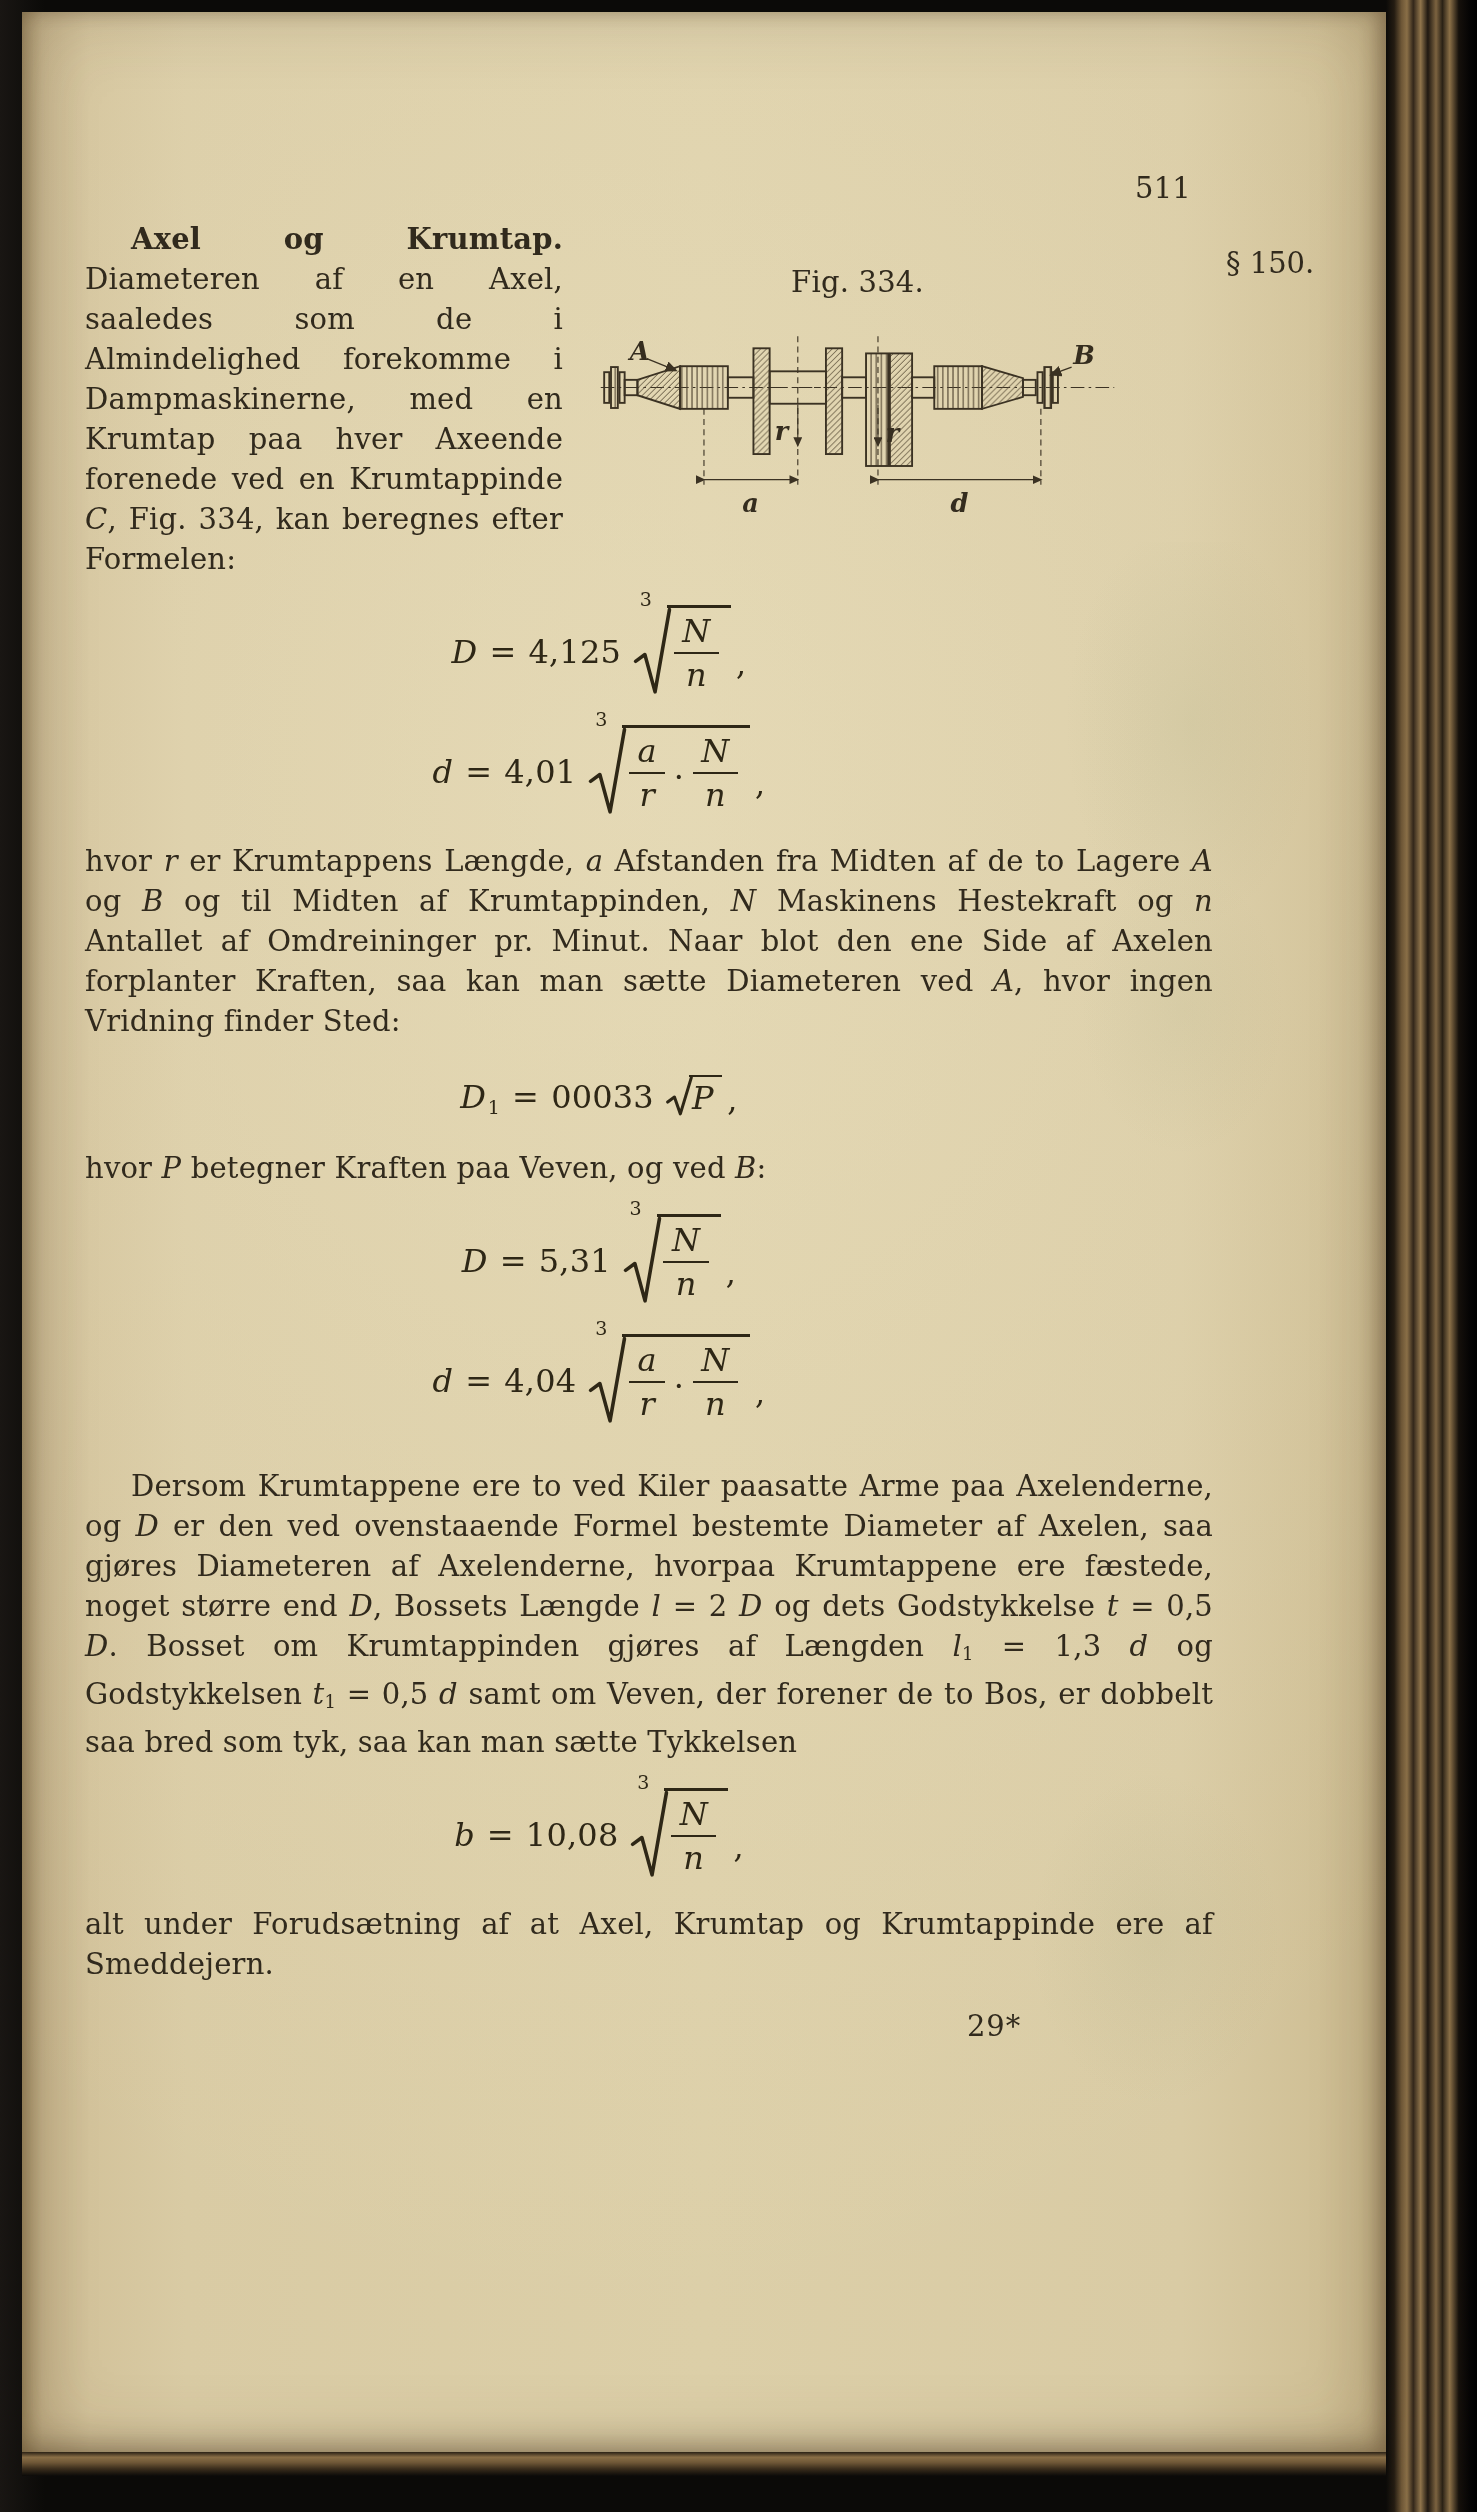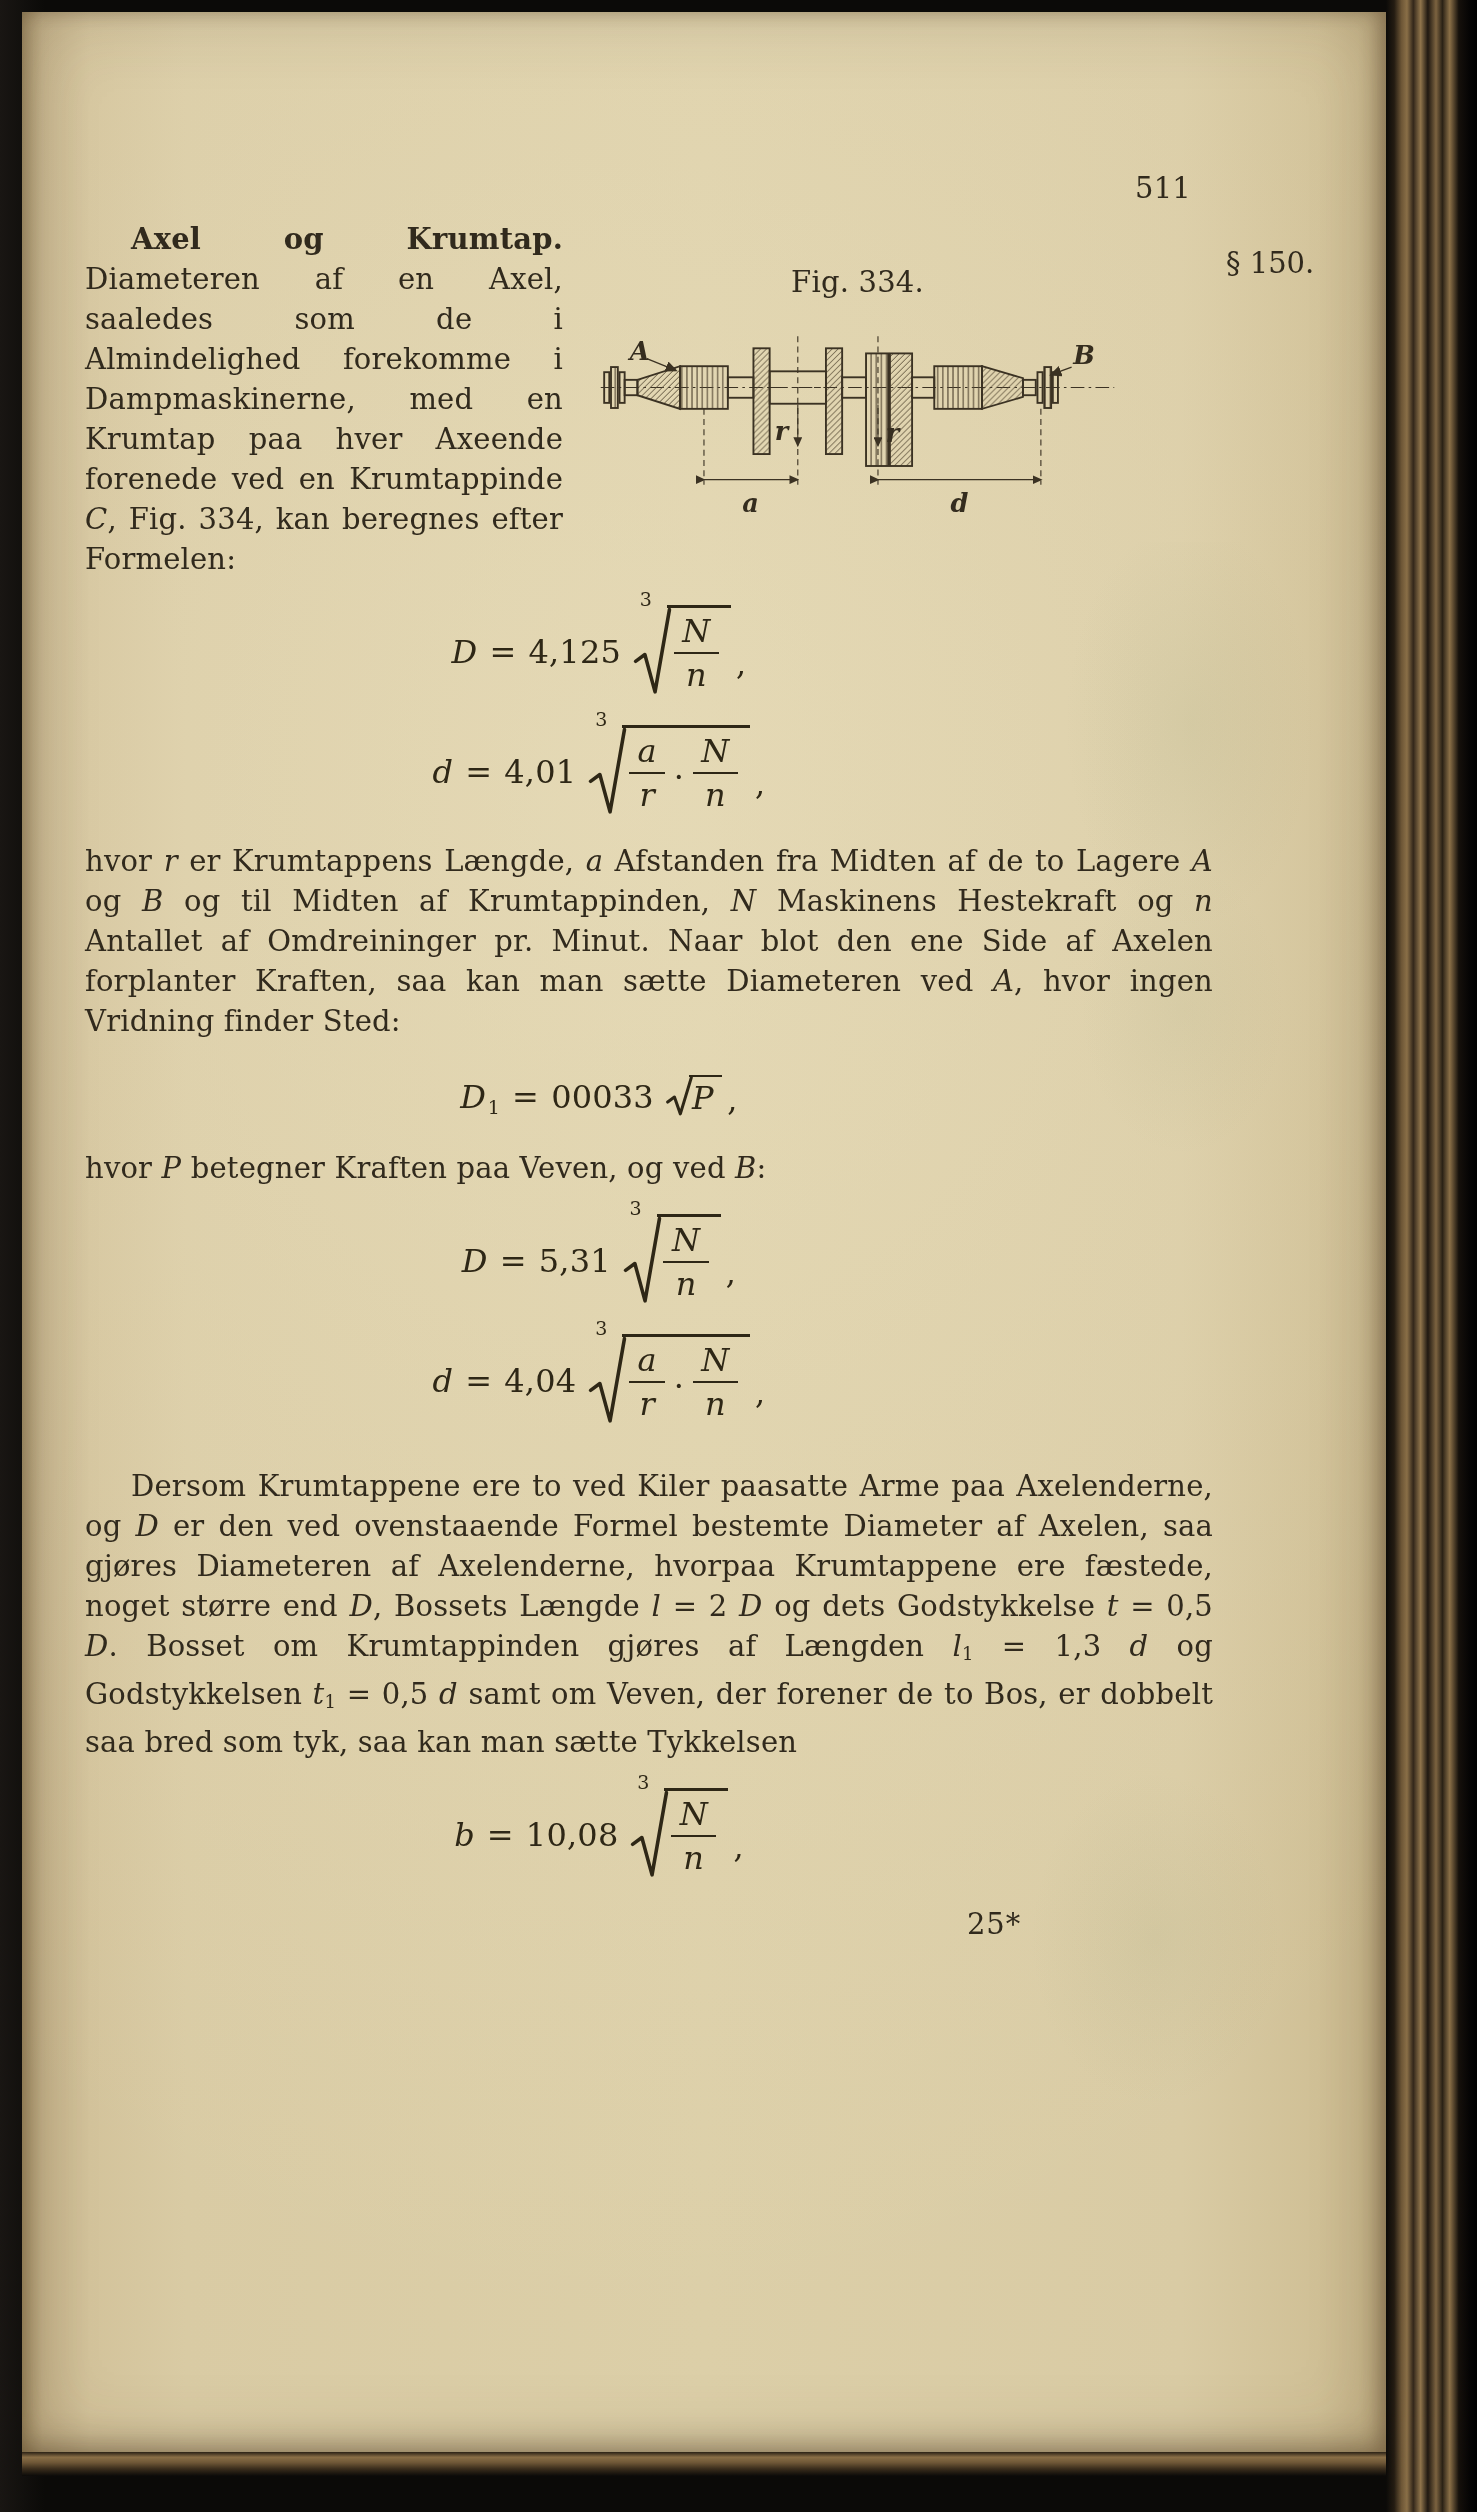--- a/index.html
+++ b/index.html
@@ -286,22 +286,23 @@
           <span class="radicand">
             <span class="frac">
               <span class="fn">N</span>
               <span class="fd">n</span>
             </span>
           </span>
         </span>
         <span class="f-tail">,</span>
       </div>
 
-
-      <div class="sig">25*</div>
+      <p class="para"><span>alt under Forudsætning af at Axel, Krumtap og Krumtappinde ere af Smeddejern.</span></p>
+
+      <div class="sig">29*</div>
 
     </div>
   </div>
 
   <div class="stack-right"></div>
   <div class="stack-bottom"></div>
 </div>
 
 
 </body></html>

